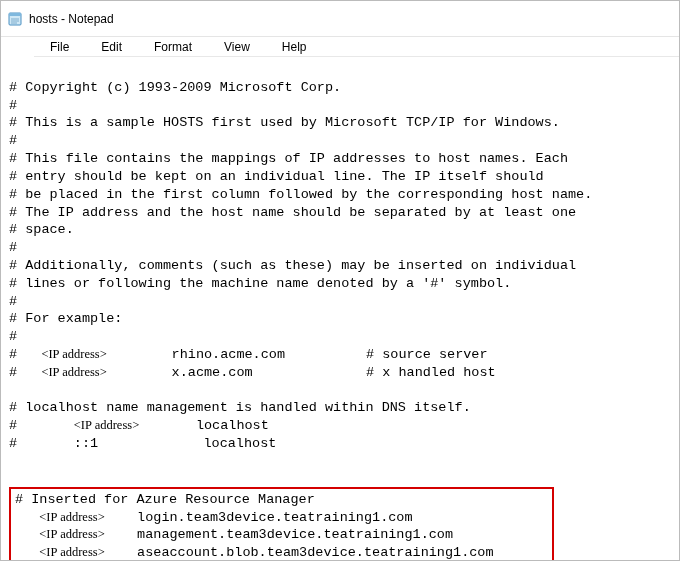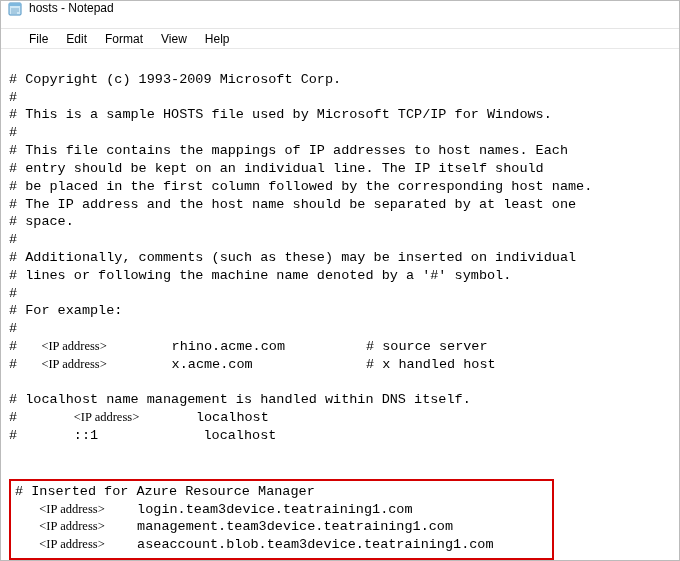--- a/index.html
+++ b/index.html
@@ -6,40 +6,42 @@
     body {
       font-family: "Segoe UI", Tahoma, sans-serif;
       font-size: 12px;
       background: #fff;
       width: 680px;
       height: 561px;
       border: 1px solid #bbb;
       overflow: hidden;
     }
     .titlebar {
-      height: 28px;
+      height: 36px;
       background: #fff;
       display: flex;
+      align-items: center;
       padding: 0 6px;
       gap: 6px;
       border-bottom: 1px solid #e5e5e5;
     }
     .app-icon svg { display: block; }
     .window-title {
       color: #000;
       font-size: 12px;
     }
     .menubar {
       height: 20px;
       background: #fff;
       display: flex;
       align-items: center;
-      padding: 0 20px;
-      gap: 2px;
+      padding: 0 8px;
+      gap: 16px;
       border-bottom: 1px solid #e8e8e8;
+      margin-left: 33px;
     }
     .menubar span {
       padding: 2px 8px;
       color: #000;
       font-size: 12px;
       cursor: default;
     }
     .content {
       padding: 4px 8px;
       font-family: Consolas, "Courier New", monospace;
@@ -80,21 +82,21 @@
   <span>File</span>
   <span>Edit</span>
   <span>Format</span>
   <span>View</span>
   <span>Help</span>
 </div>
 
 <div class="content">
 <span># Copyright (c) 1993-2009 Microsoft Corp.</span>
 <span>#</span>
-<span># This is a sample HOSTS file used by Microsoft TCP/IP for Windows.</span>
+<span># This is a sample HOSTS first used by Microsoft TCP/IP for Windows.</span>
 <span>#</span>
 <span># This file contains the mappings of IP addresses to host names. Each</span>
 <span># entry should be kept on an individual line. The IP itself should</span>
 <span># be placed in the first column followed by the corresponding host name.</span>
 <span># The IP address and the host name should be separated by at least one</span>
 <span># space.</span>
 <span>#</span>
 <span># Additionally, comments (such as these) may be inserted on individual</span>
 <span># lines or following the machine name denoted by a '#' symbol.</span>
 <span>#</span>

